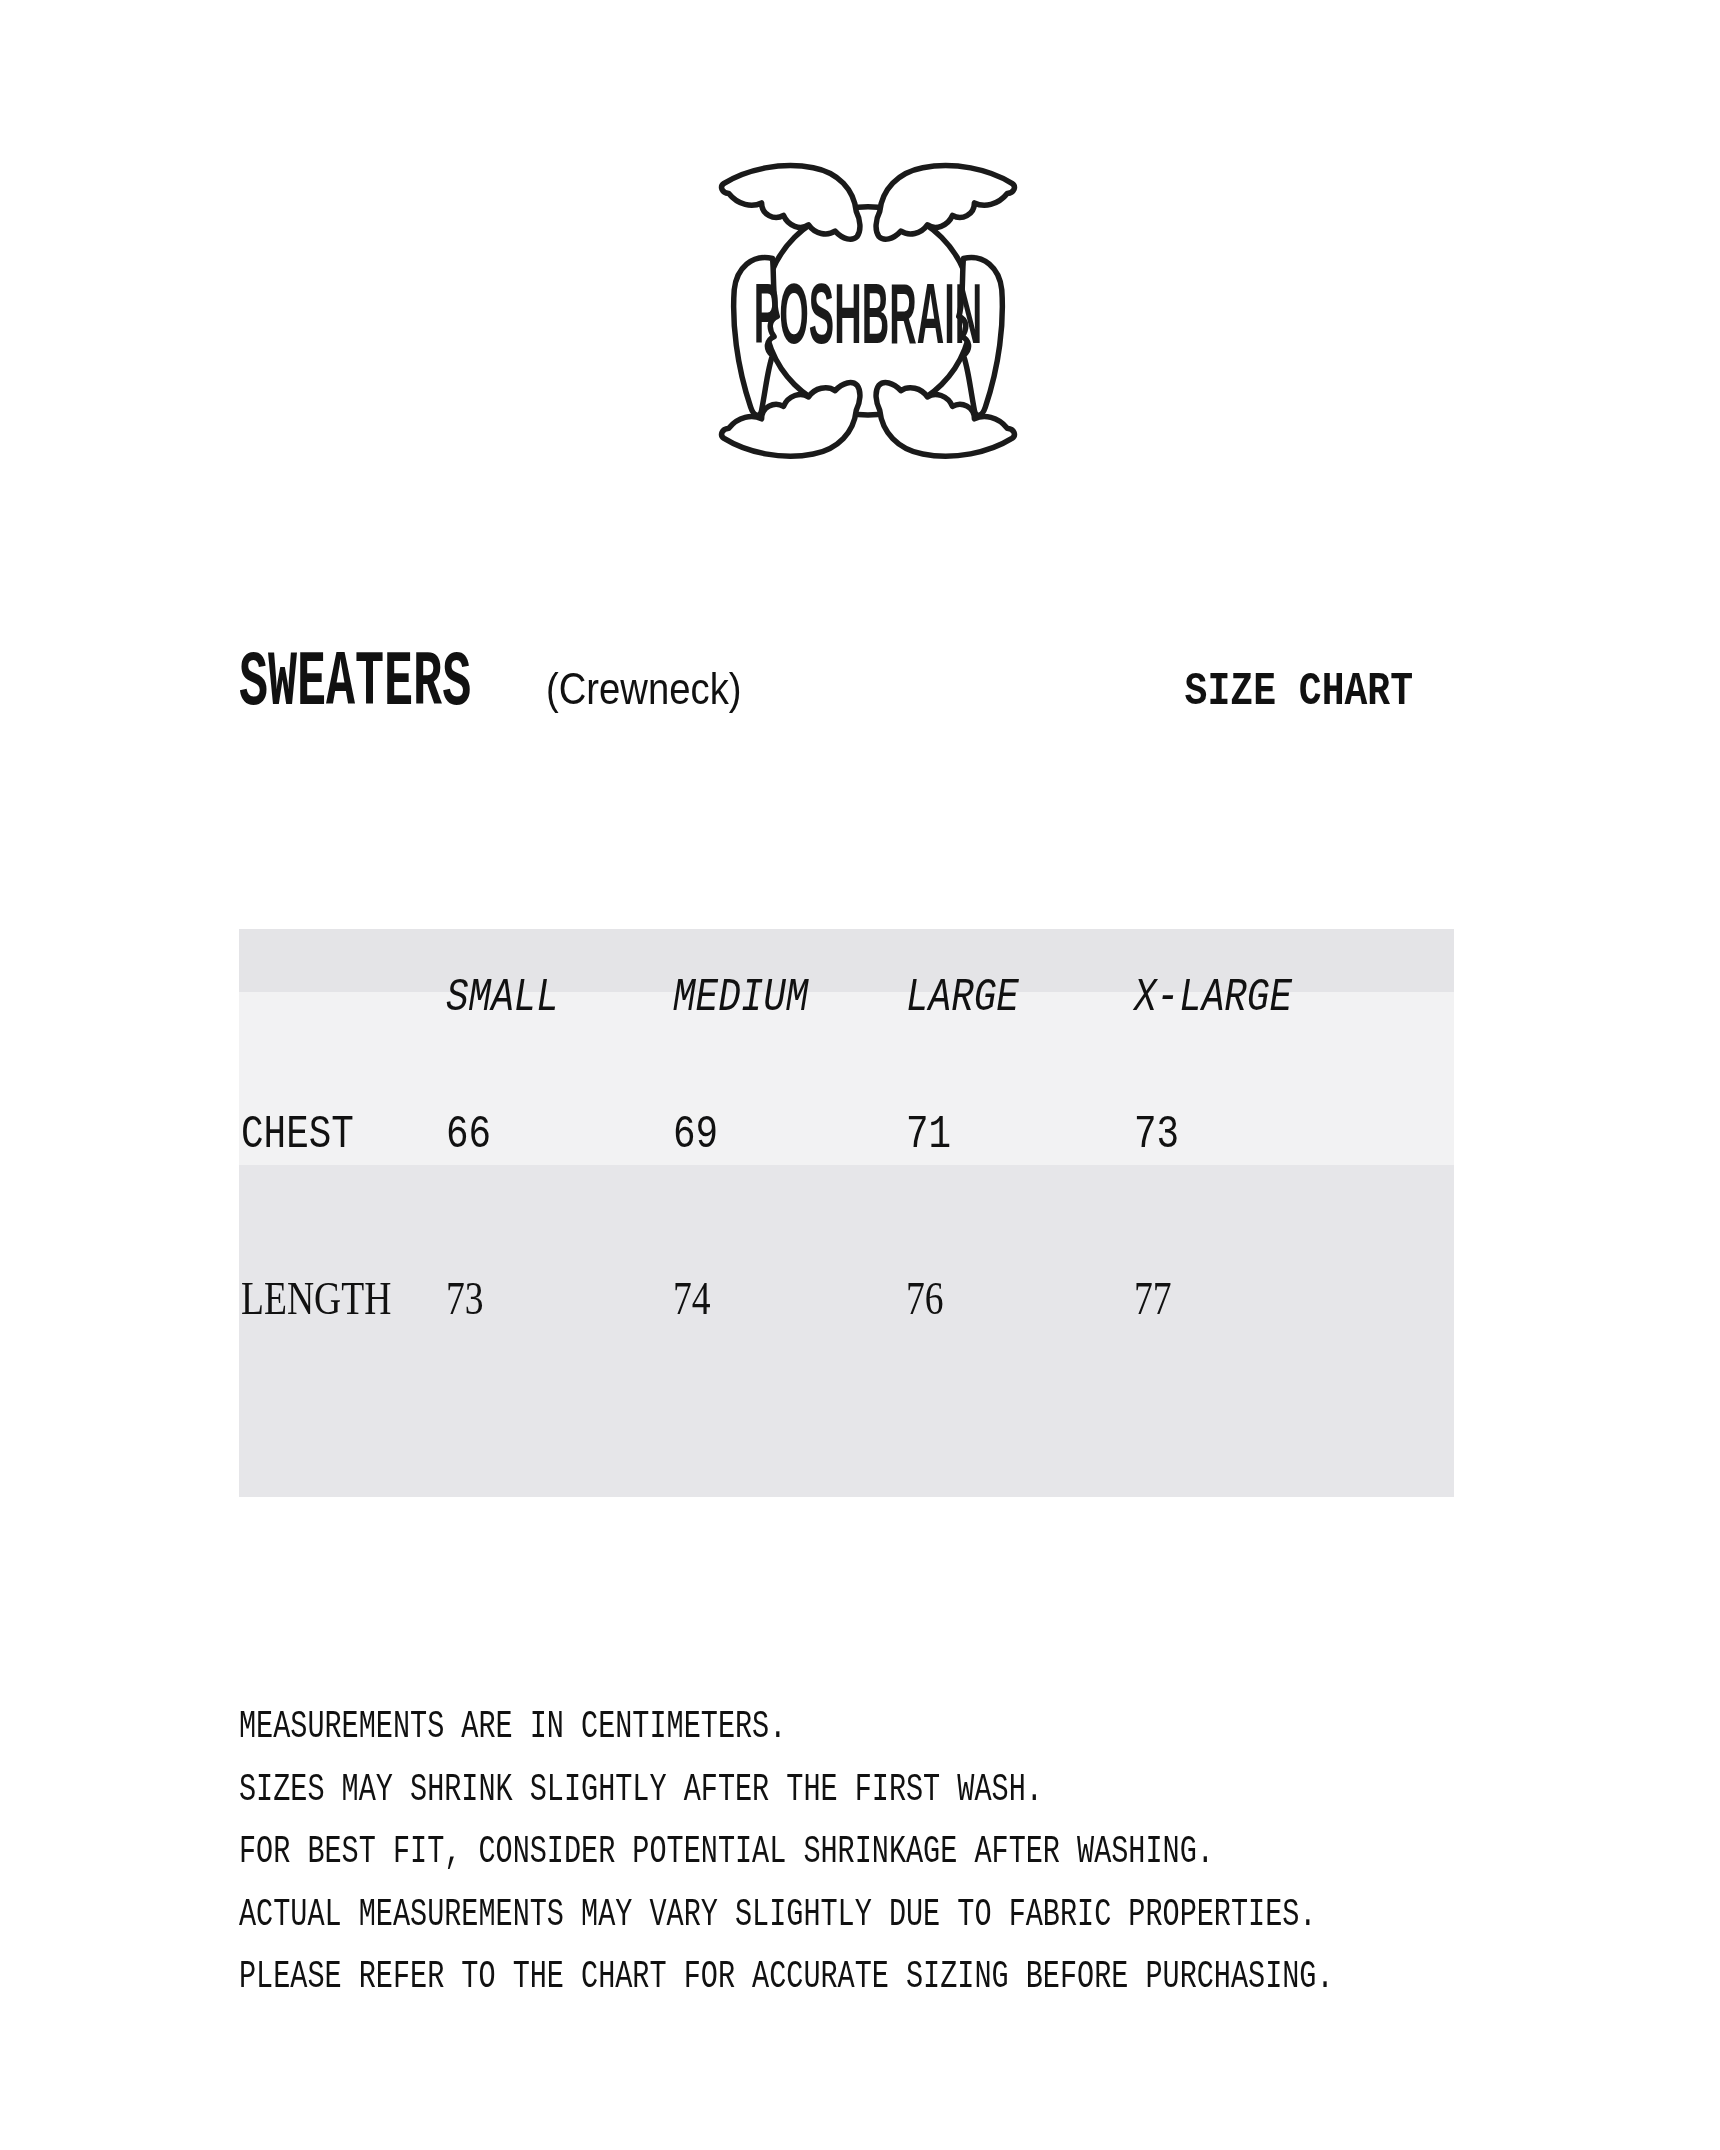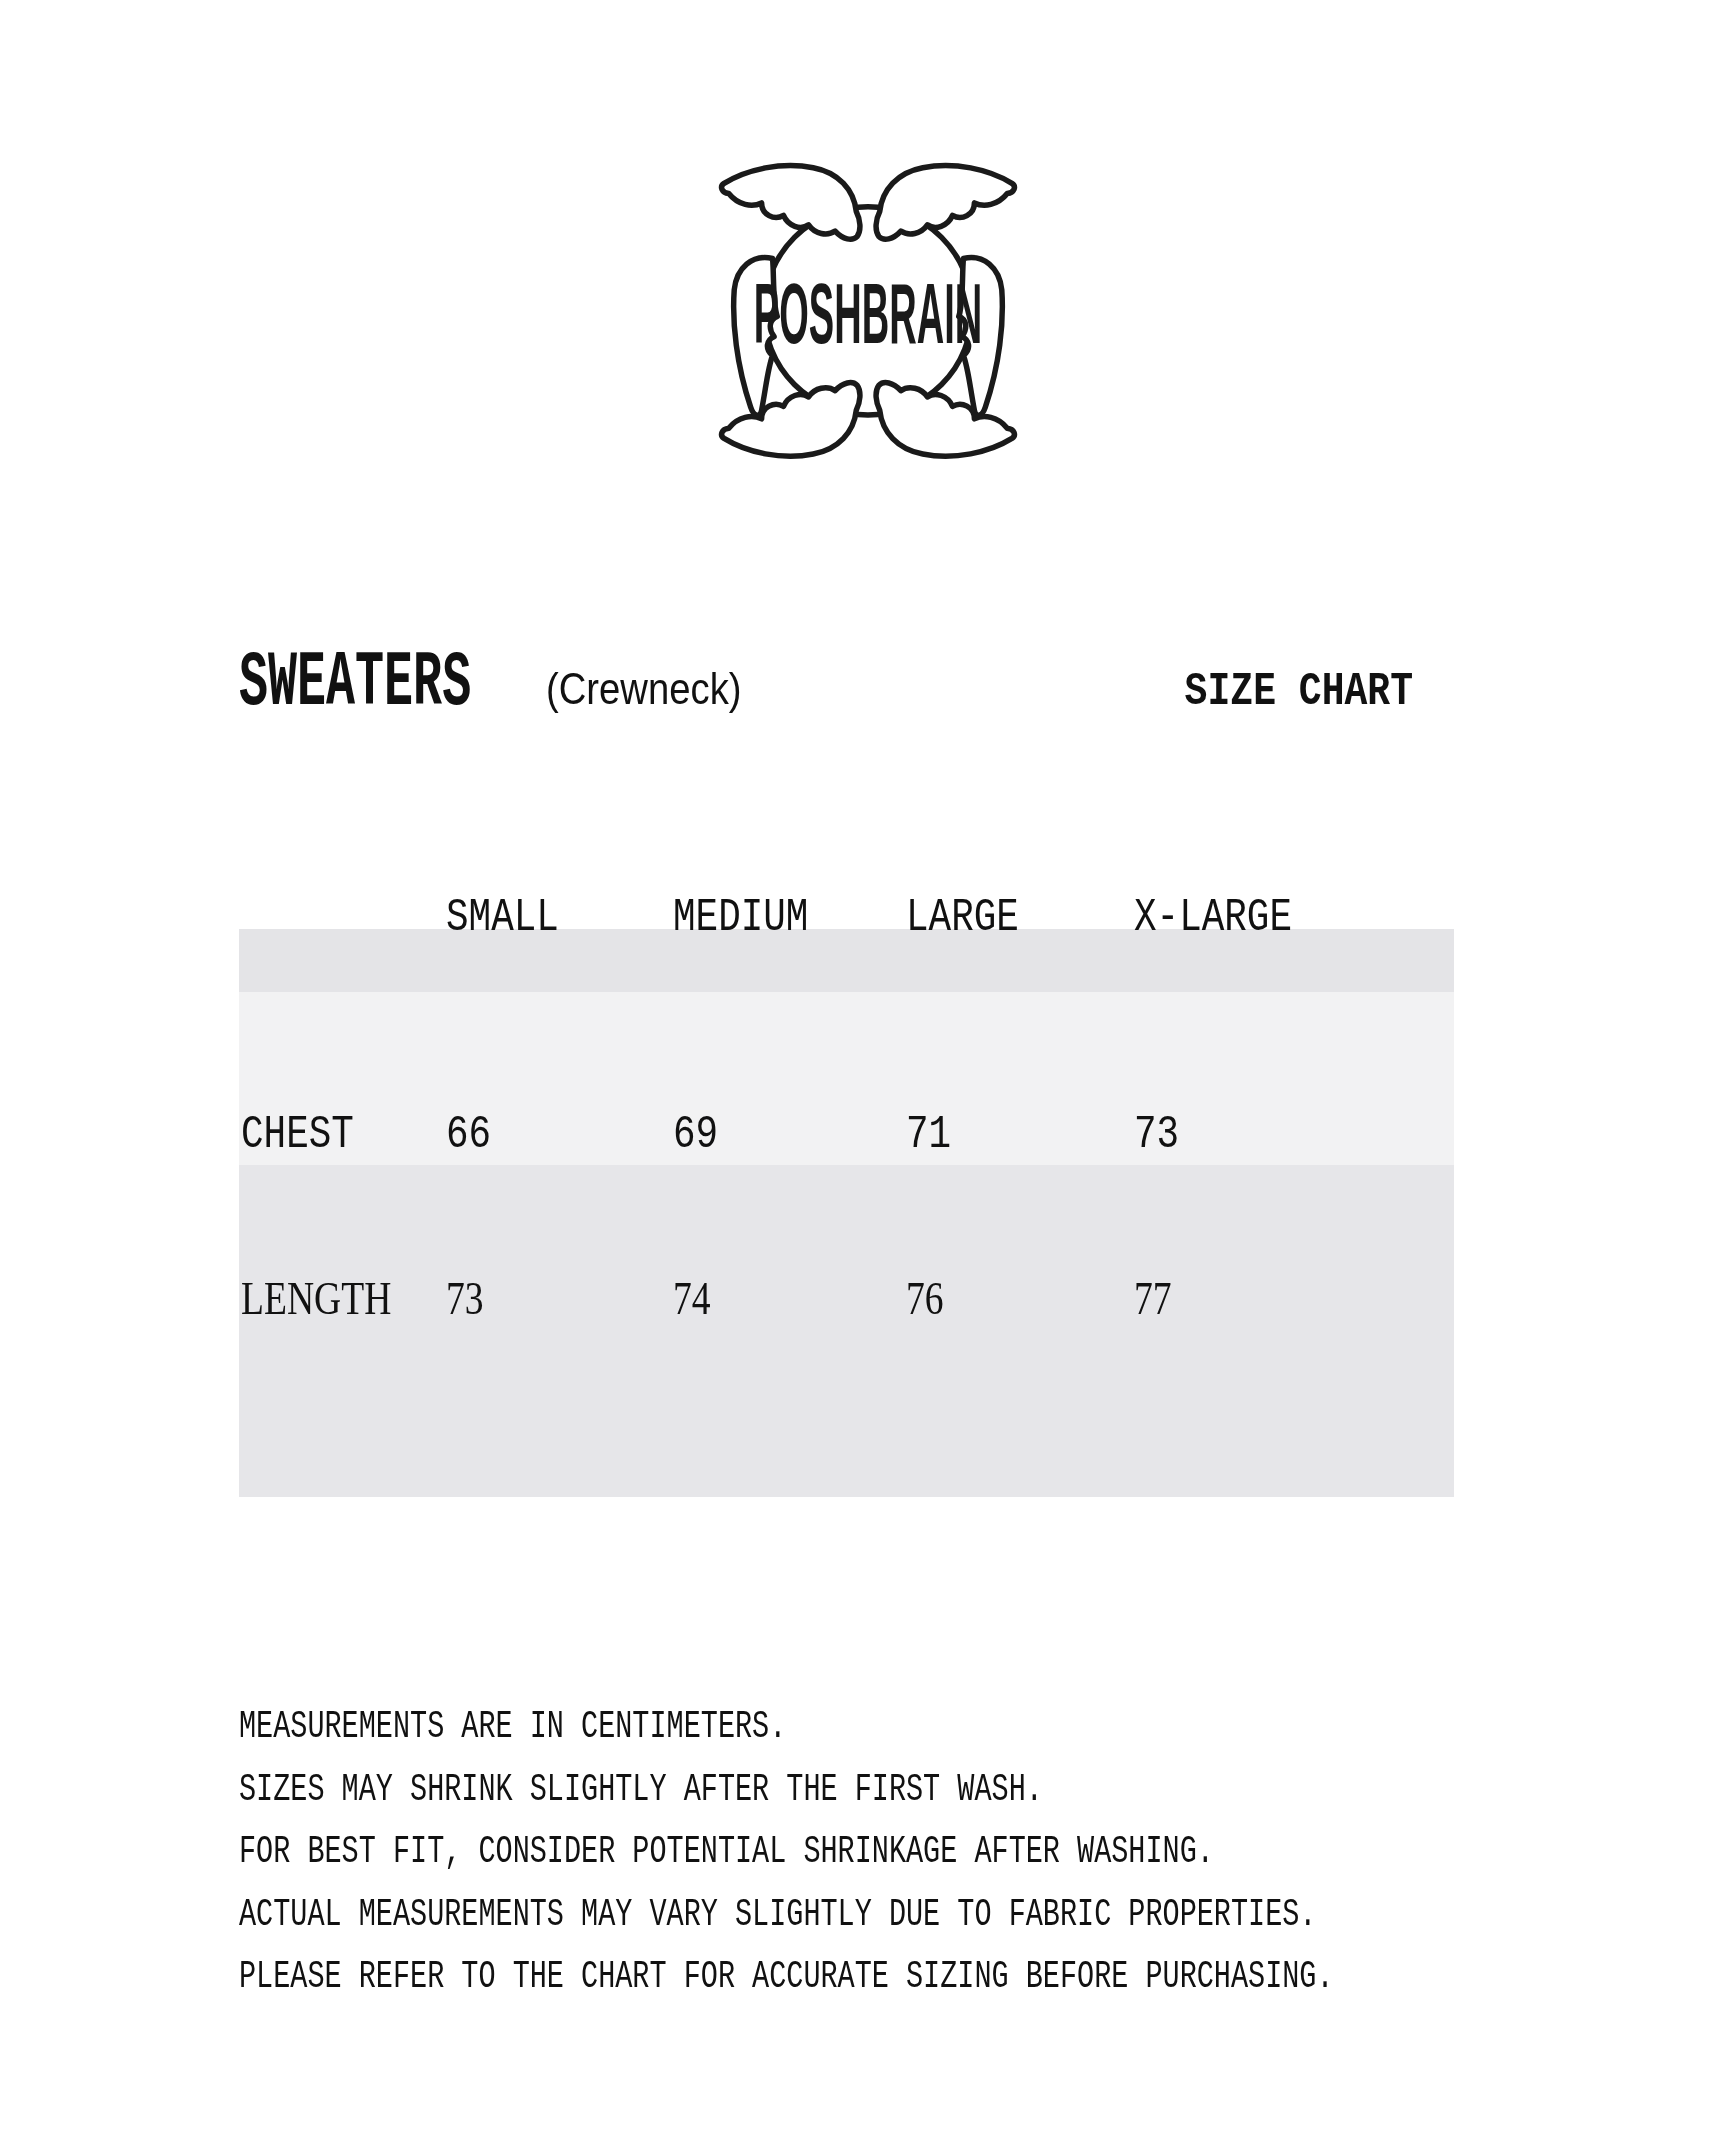--- a/index.html
+++ b/index.html
@@ -22,21 +22,21 @@
   .band{position:absolute;left:239px;width:1215px;}
   .band-header{top:929px;height:63px;}
   .band-light{top:992px;height:174px;}
   .band-dark{top:1165px;height:332px;}
 
   
   .trow{position:absolute;left:0;top:0;width:1721px;height:48px;}
   .cell{position:absolute;font-size:47px;line-height:1;white-space:nowrap;
         display:inline-block;transform:scaleX(0.80);transform-origin:left bottom;}
   .c0{left:241px;} .c1{left:446px;} .c2{left:673px;} .c3{left:906px;} .c4{left:1134px;}
-  .row-head{top:894px;}
+  .row-head{top:974px;font-style:italic;}
   .row-chest{top:1111px;padding-left:36px;}
   .row-length{top:1275px;font-family:Liberation Serif, serif;}
   .row-sleeve{top:1439px;}
 
   
   .note{position:absolute;left:239px;font-size:38px;line-height:1;white-space:nowrap;
         display:inline-block;transform:scaleX(0.75);transform-origin:left bottom;}
   .n0{top:1708px;} .n1{top:1771px;} .n2{top:1833px;} .n3{top:1896px;} .n4{top:1958px;}
 </style>
 </head>

